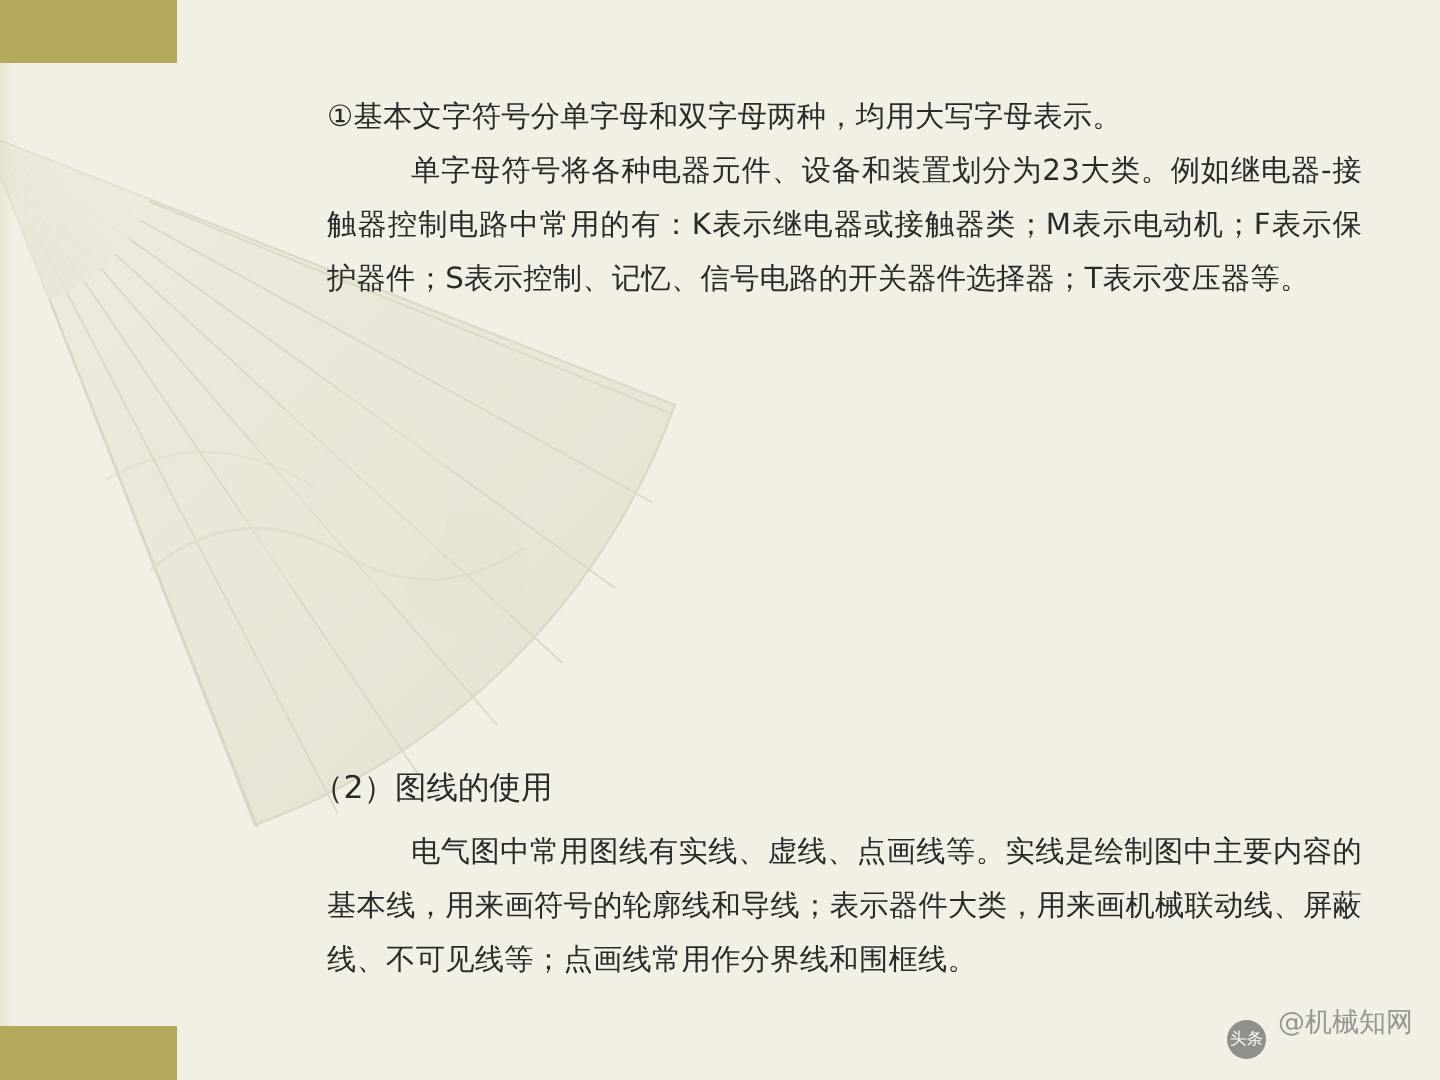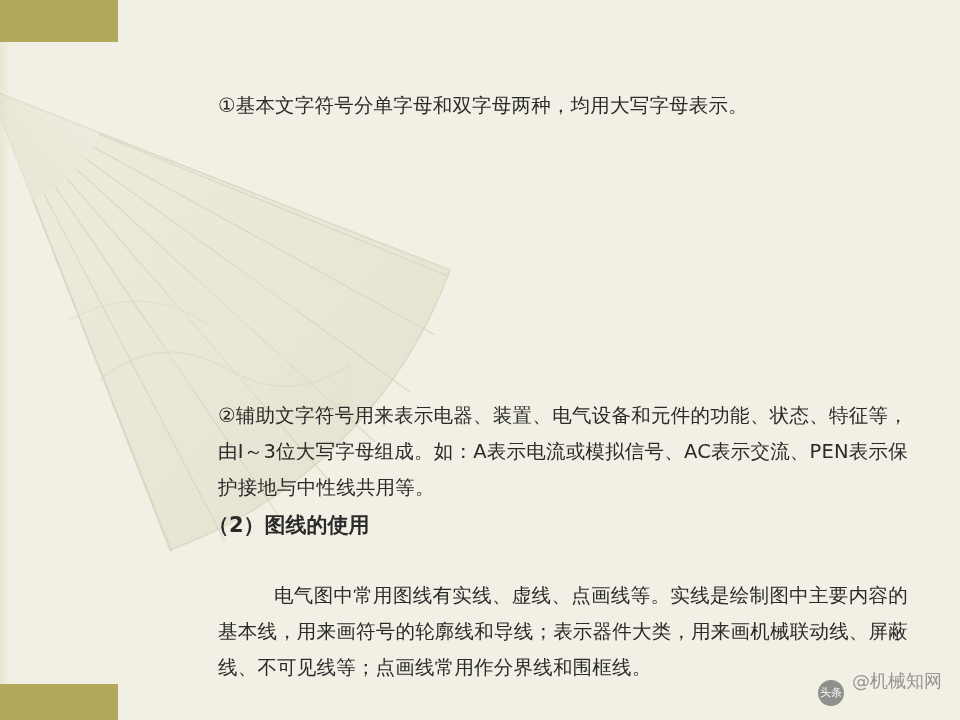--- a/index.html
+++ b/index.html
@@ -65,21 +65,20 @@
     height: 720px;
   }
   .para {
     position: absolute;
     font-family: "DejaVu Sans", "Liberation Sans", sans-serif;
     font-size: 19.5px;
     line-height: 36px;
     color: #2a2a2a;
     letter-spacing: 0.2px;
     text-align: justify;
-    margin-top: 28px;
   }
   .p1 {
     left: 218px;
     top: 60px;
     width: 690px;
   }
   .p1-indent {
     text-indent: 56px;
   }
   .p2 {
@@ -94,21 +93,20 @@
     width: 690px;
   }
   .heading {
     position: absolute;
     left: 208px;
     top: 508px;
     font-family: "DejaVu Sans", "Liberation Sans", sans-serif;
     font-size: 21px;
     line-height: 34px;
     color: #2a2a2a;
-    font-weight: bold;
   }
   .p4 {
     left: 218px;
     top: 550px;
     width: 690px;
     text-indent: 56px;
   }
   .watermark {
     position: absolute;
     right: 18px;
@@ -177,24 +175,24 @@
         <path d="M120,300 q60,-50 130,-10 q60,35 120,-5" stroke="#c6c2a8" stroke-width="2" fill="none" opacity="0.6"></path>
         <path d="M90,240 q70,-40 140,5" stroke="#c6c2a8" stroke-width="1.5" fill="none" opacity="0.5"></path>
       </g>
     </svg>
   </div>
 
   <div class="content">
 
     <div class="para p1">
       <div>①基本文字符号分单字母和双字母两种，均用大写字母表示。</div>
+      <div class="p1-indent">单字母符号将各种电器元件、设备和装置划分为23大类。例如继电器-接触器控制电路中常用的有：K表示继电器或接触器类；M表示电动机；F表示保护器件；S表示控制、记忆、信号电路的开关器件选择器；T表示变压器等。</div>
     </div>
 
 
-    <div class="para p3">②辅助文字符号用来表示电器、装置、电气设备和元件的功能、状态、特征等，由I～3位大写字母组成。如：A表示电流或模拟信号、AC表示交流、PEN表示保护接地与中性线共用等。</div>
 
     <div class="heading">（2）图线的使用</div>
 
     <div class="para p4">电气图中常用图线有实线、虚线、点画线等。实线是绘制图中主要内容的基本线，用来画符号的轮廓线和导线；表示器件大类，用来画机械联动线、屏蔽线、不可见线等；点画线常用作分界线和围框线。</div>
 
   </div>
 
   <div class="watermark">
     <span class="wm-badge">头条</span>
     <span class="wm-text">@机械知网</span>

